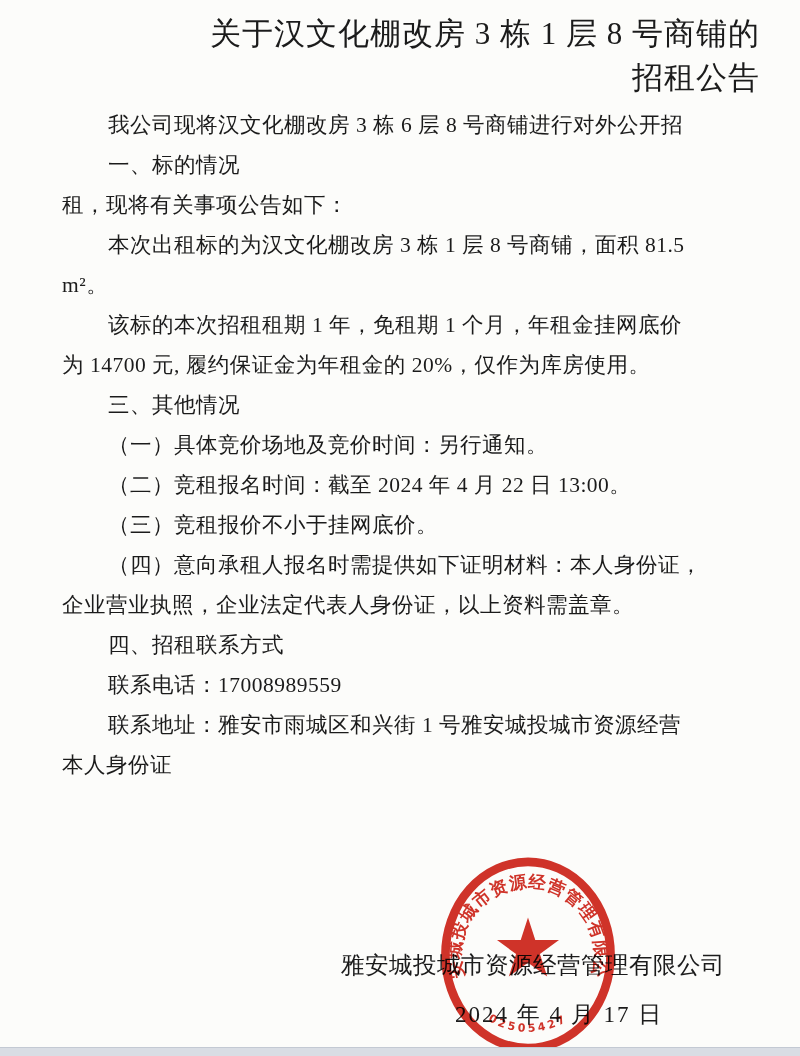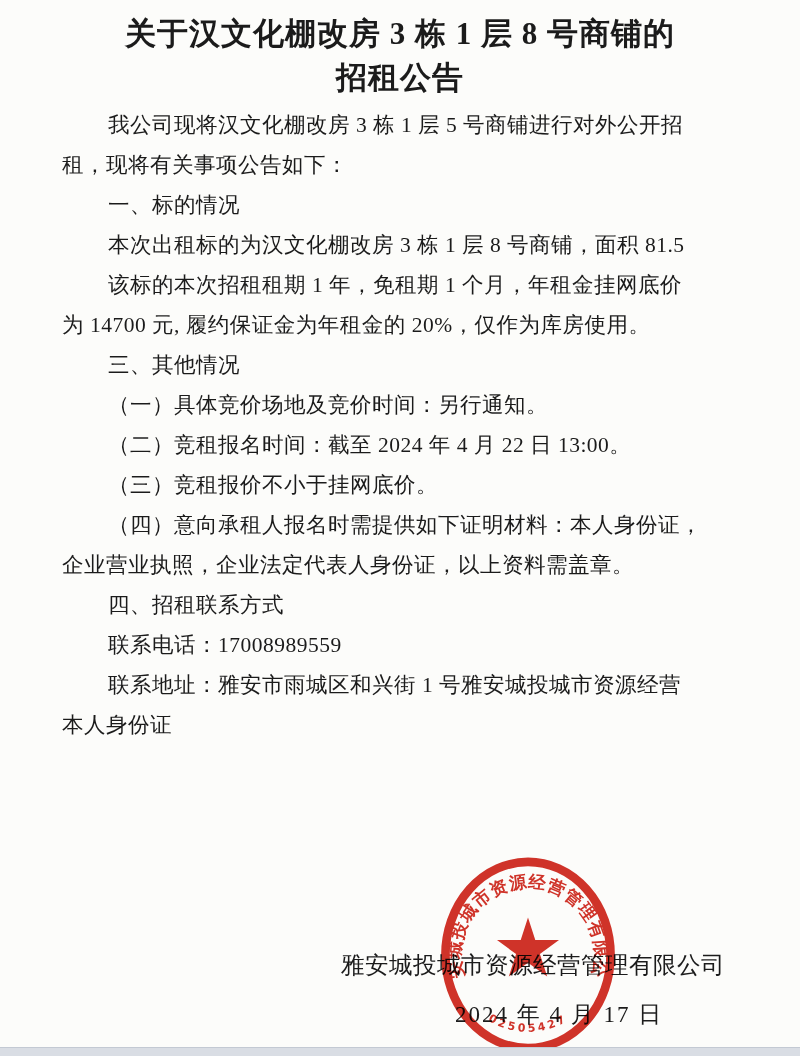--- a/index.html
+++ b/index.html
@@ -5,22 +5,22 @@
   html,body{margin:0;padding:0;}
   body{
     width:800px;height:1056px;overflow:hidden;position:relative;
     background:#fcfcfa;
     font-family:"Liberation Serif","DejaVu Serif",serif;
     color:#1b1b1b;
   }
   .page{position:absolute;inset:0;}
   .title{
     margin:12px 40px 0 40px;
-    text-align:center;
-    font-size:31px;font-weight:bold;line-height:44px;letter-spacing:1px;
+    text-align:right;
+    font-size:31px;font-weight:normal;line-height:44px;letter-spacing:1px;
   }
   .body-lines{
     margin-top:5px;
     padding:0 56px 0 62px;
     font-size:21.5px;line-height:40px;
     letter-spacing:0.5px;
   }
   .line{white-space:nowrap;}
   .line.indent{padding-left:46px;}
   .sig-company{
@@ -58,24 +58,25 @@
 <body>
 
 <div class="page">
 
   <div class="title">
     <div>关于汉文化棚改房 3 栋 1 层 8 号商铺的</div>
     <div>招租公告</div>
   </div>
 
   <div class="body-lines" id="bodyLines">
-      <div class="line indent">我公司现将汉文化棚改房 3 栋 1 层 5 号商铺进行对外公开招</div>
+      <div class="line indent">我公司现将汉文化棚改房 3 栋 6 层 8 号商铺进行对外公开招</div>
+      <div class="line indent">一、标的情况</div>
       <div class="line">租，现将有关事项公告如下：</div>
-      <div class="line indent">一、标的情况</div>
       <div class="line indent">本次出租标的为汉文化棚改房 3 栋 1 层 8 号商铺，面积 81.5</div>
+      <div class="line">m²。</div>
       <div class="line indent">该标的本次招租租期 1 年，免租期 1 个月，年租金挂网底价</div>
       <div class="line">为 14700 元, 履约保证金为年租金的 20%，仅作为库房使用。</div>
       <div class="line indent">三、其他情况</div>
       <div class="line indent">（一）具体竞价场地及竞价时间：另行通知。</div>
       <div class="line indent">（二）竞租报名时间：截至 2024 年 4 月 22 日 13:00。</div>
       <div class="line indent">（三）竞租报价不小于挂网底价。</div>
       <div class="line indent">（四）意向承租人报名时需提供如下证明材料：本人身份证，</div>
       <div class="line">企业营业执照，企业法定代表人身份证，以上资料需盖章。</div>
       <div class="line indent">四、招租联系方式</div>
       <div class="line indent">联系电话：17008989559</div>

